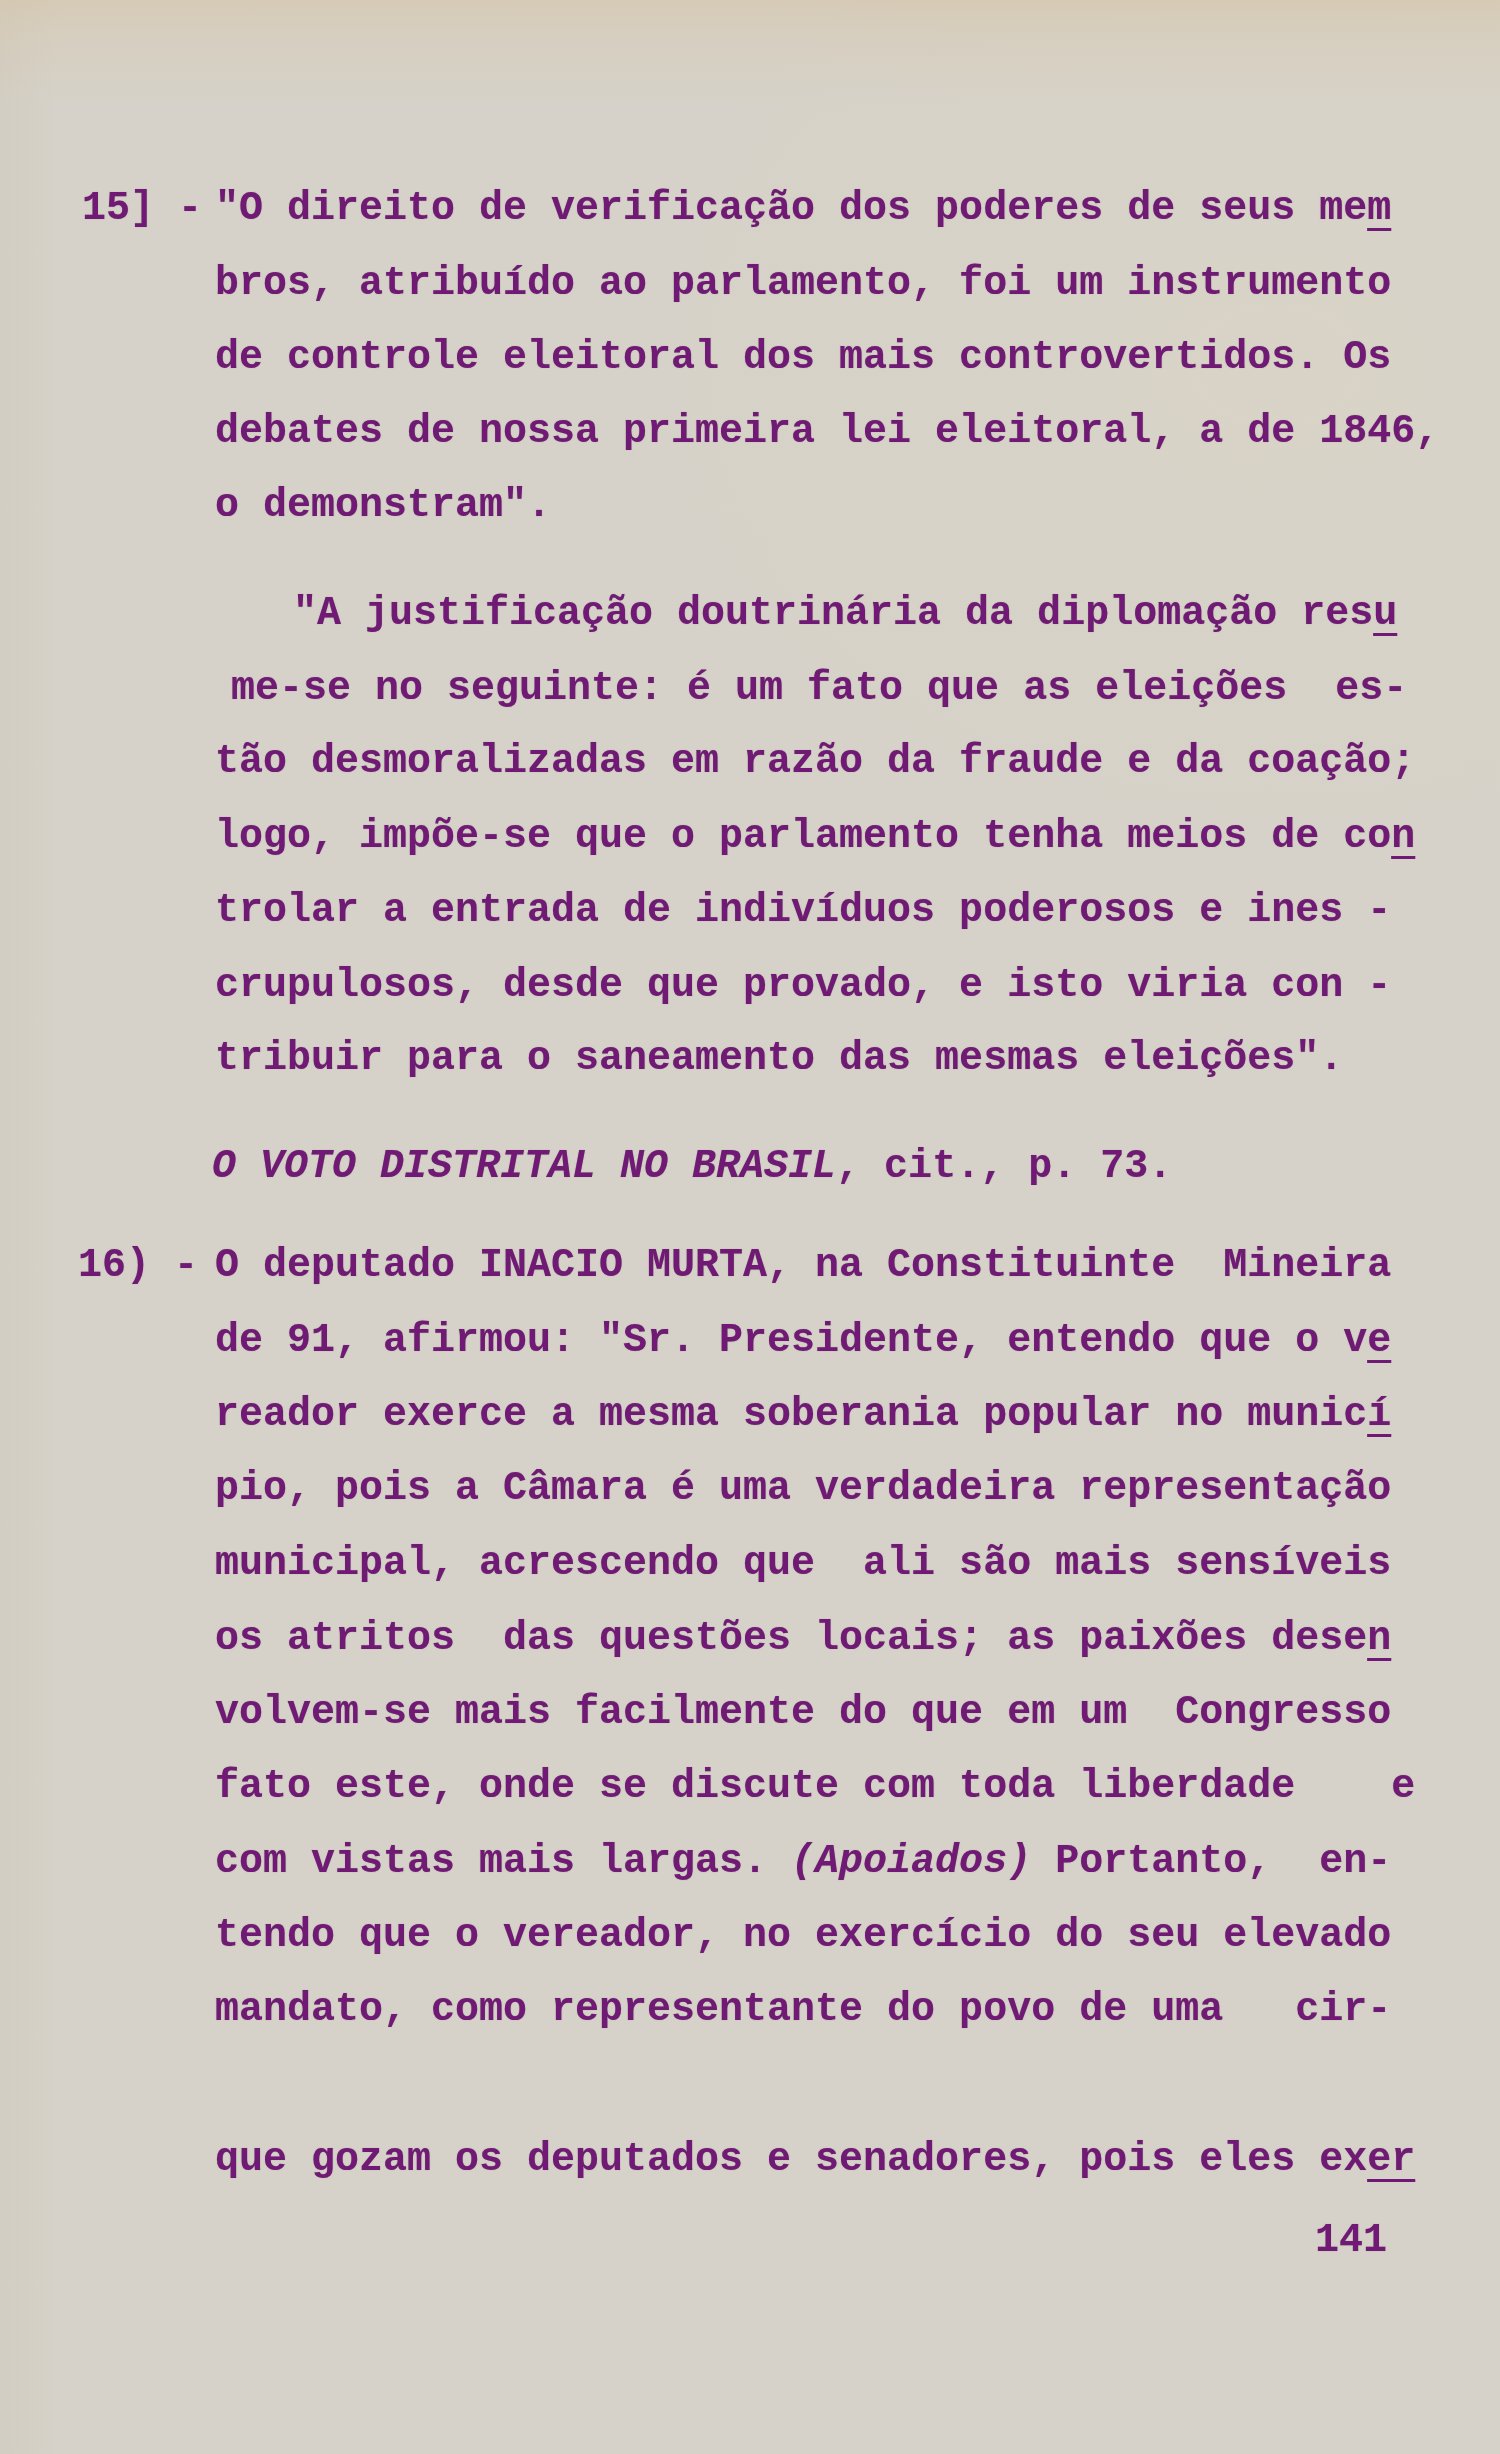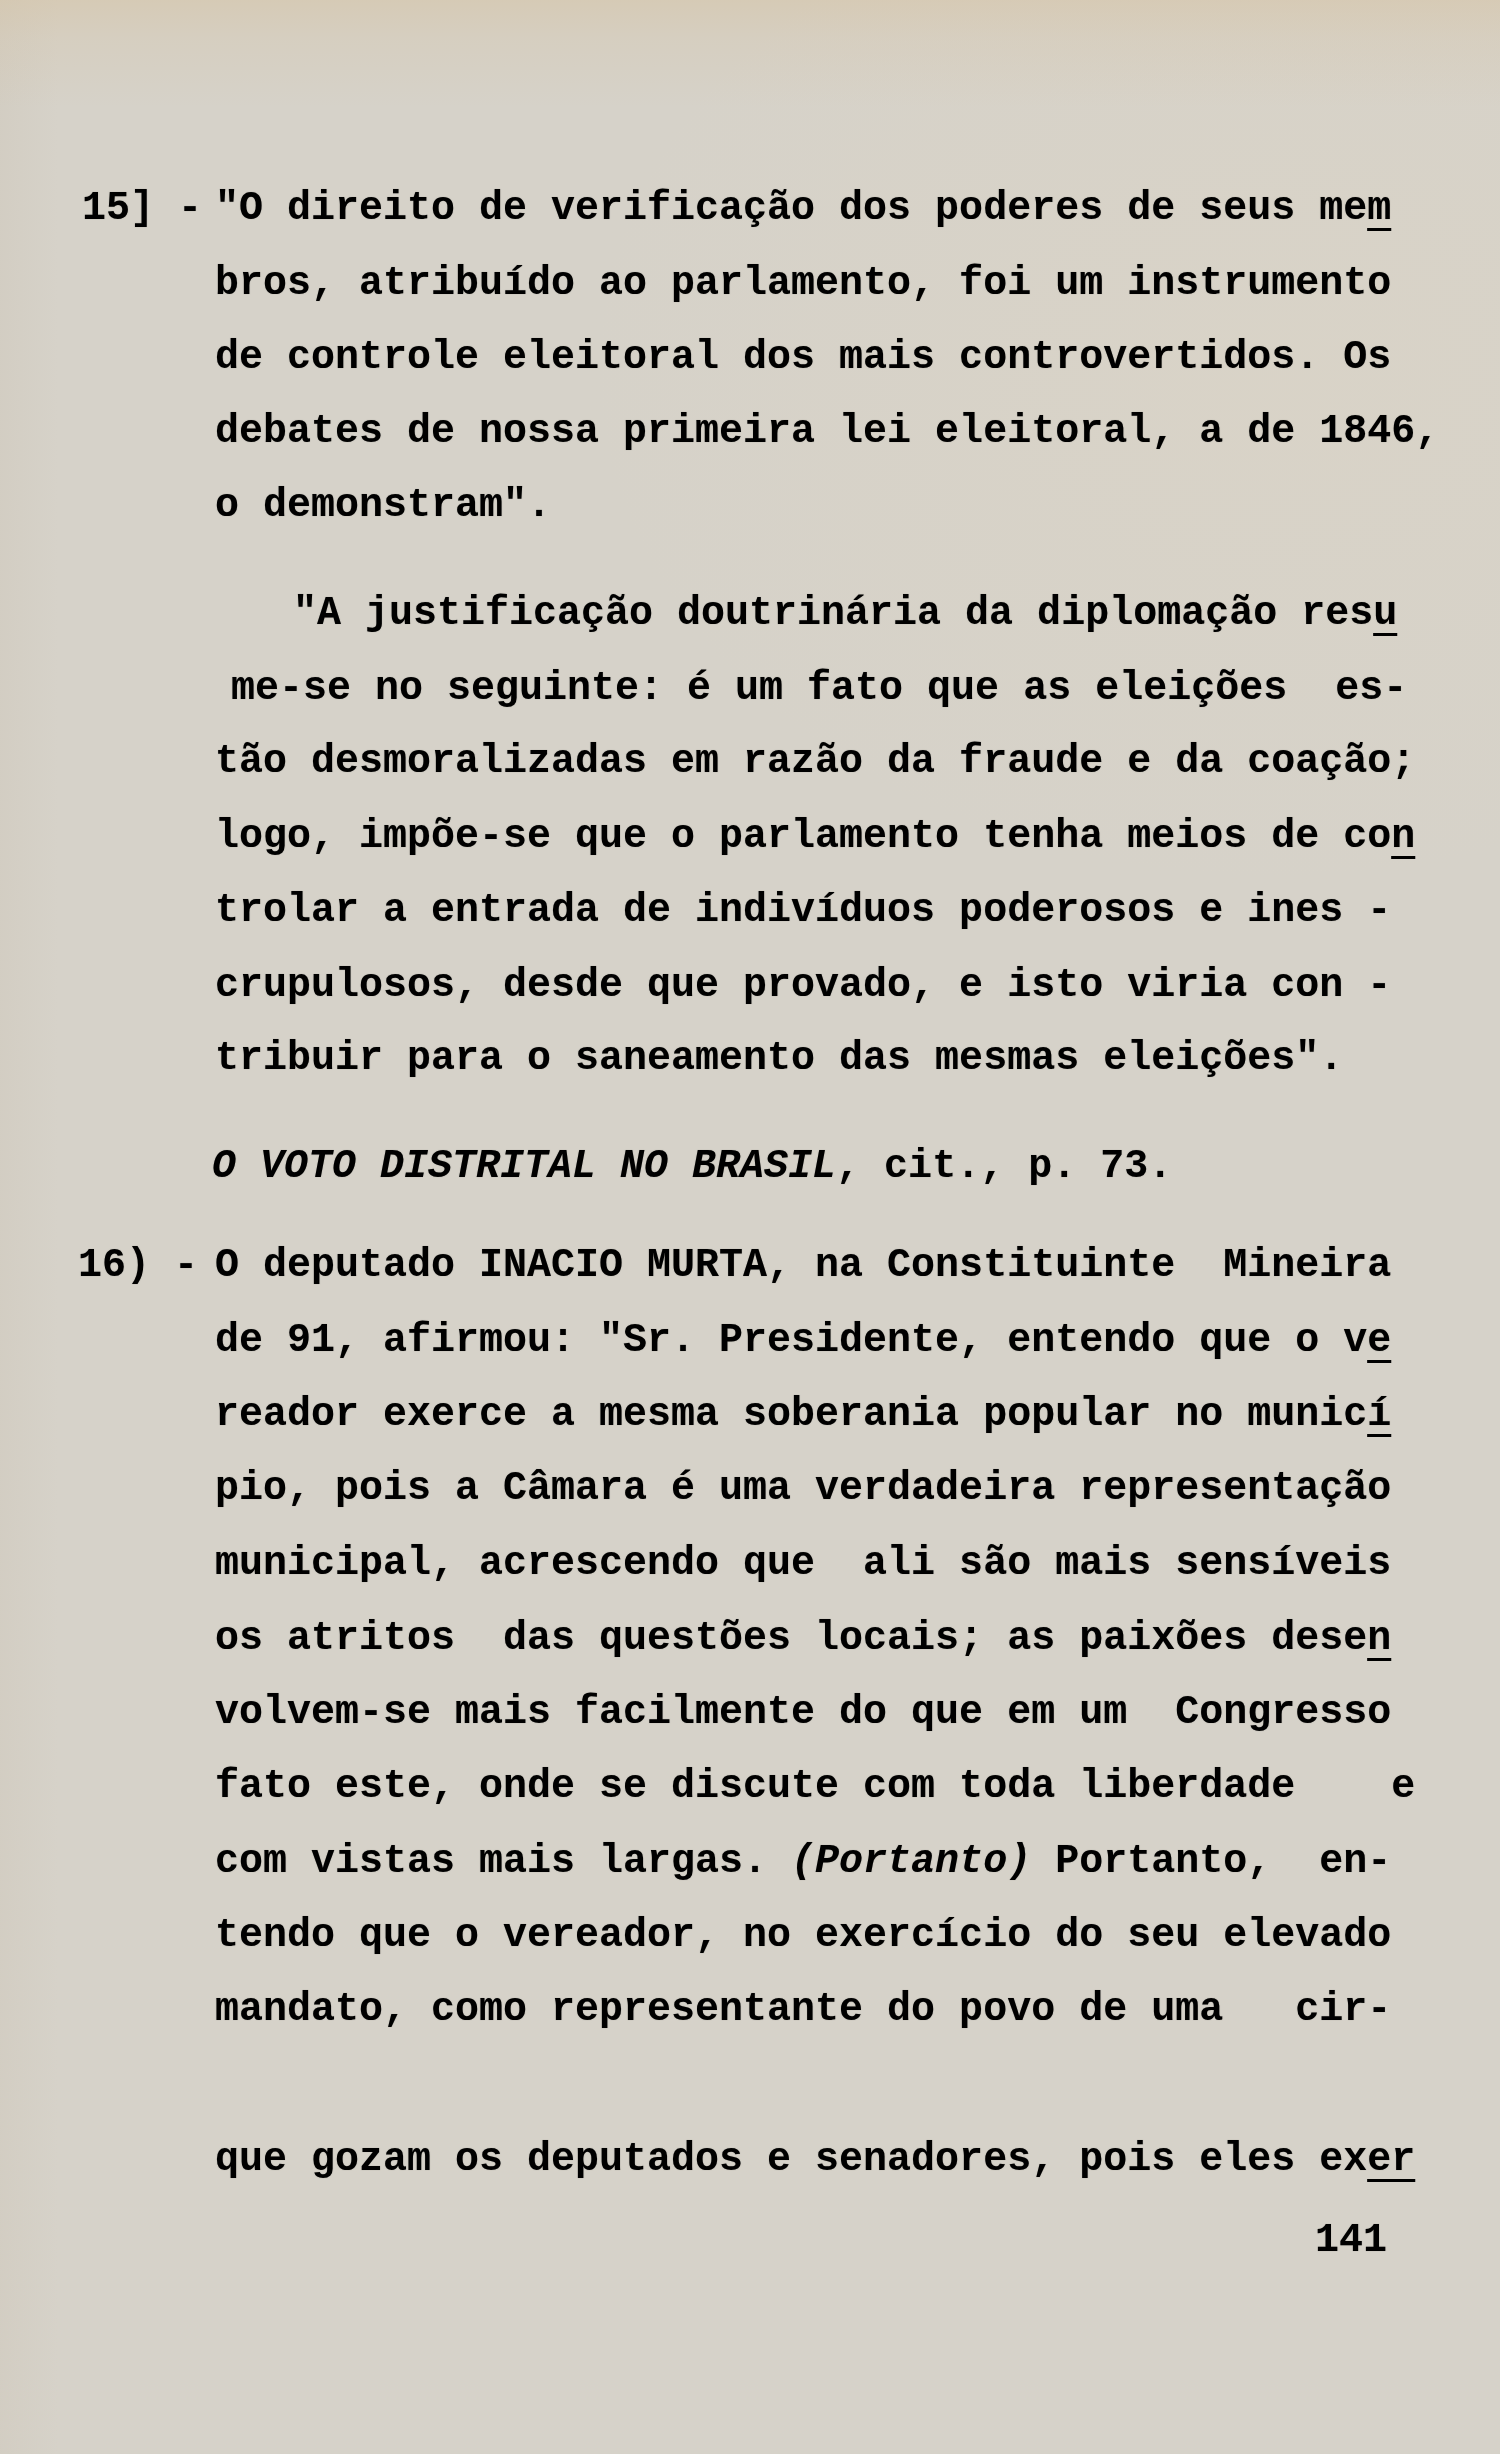--- a/index.html
+++ b/index.html
@@ -4,21 +4,21 @@
 <style>
   html,body{margin:0;padding:0;background:#b8b2a6;}
   .page{
     position:relative;
     width:1500px;height:2454px;
     margin:0 auto;
     background:#d6d2c9;
     overflow:hidden;
     font-family:"Liberation Mono","DejaVu Sans Mono",monospace;
     font-weight:bold;
-    color:#000000;
+    color:#701a75;
   }
   
   .page::before{
     content:"";
     position:absolute;inset:0;
     background:
       linear-gradient(180deg, rgba(214,196,166,.55) 0px, rgba(214,196,166,.25) 39px, rgba(214,196,166,0) 107px),
       linear-gradient(90deg, rgba(201,192,176,.25) 0px, rgba(201,192,176,0) 58px),
       radial-gradient(1164px 873px at 85% 15%, rgba(222,213,196,.35), rgba(222,213,196,0) 60%);
     pointer-events:none;
@@ -64,21 +64,21 @@
   <div class="line" style="left:78px;top:1246px">16) -</div>
 
   <div class="line" style="left:215px;top:1246px">O deputado INACIO MURTA, na Constituinte  Mineira</div>
   <div class="line" style="left:215px;top:1321px"><span>de 91, afirmou: "Sr. Presidente, entendo que o v</span><span class="u">e</span></div>
   <div class="line" style="left:215px;top:1395px"><span>reador exerce a mesma soberania popular no munic</span><span class="u">í</span></div>
   <div class="line" style="left:215px;top:1469px">pio, pois a Câmara é uma verdadeira representação</div>
   <div class="line" style="left:215px;top:1544px">municipal, acrescendo que  ali são mais sensíveis</div>
   <div class="line" style="left:215px;top:1619px"><span>os atritos  das questões locais; as paixões dese</span><span class="u">n</span></div>
   <div class="line" style="left:215px;top:1693px">volvem-se mais facilmente do que em um  Congresso</div>
   <div class="line" style="left:215px;top:1767px">fato este, onde se discute com toda liberdade    e</div>
-  <div class="line" style="left:215px;top:1842px"><span>com vistas mais largas. </span><span class="it">(Portanto)</span><span> Portanto,  en-</span></div>
+  <div class="line" style="left:215px;top:1842px"><span>com vistas mais largas. </span><span class="it">(Apoiados)</span><span> Portanto,  en-</span></div>
   <div class="line" style="left:215px;top:1916px">tendo que o vereador, no exercício do seu elevado</div>
   <div class="line" style="left:215px;top:1990px">mandato, como representante do povo de uma   cir-</div>
   <div class="line" style="left:215px;top:2140px"><span>que gozam os deputados e senadores, pois eles ex</span><span class="u">er</span></div>
 
   <div class="line" style="left:1315px;top:2221px">141</div>
 
 </div>
 
 
 </body></html>

